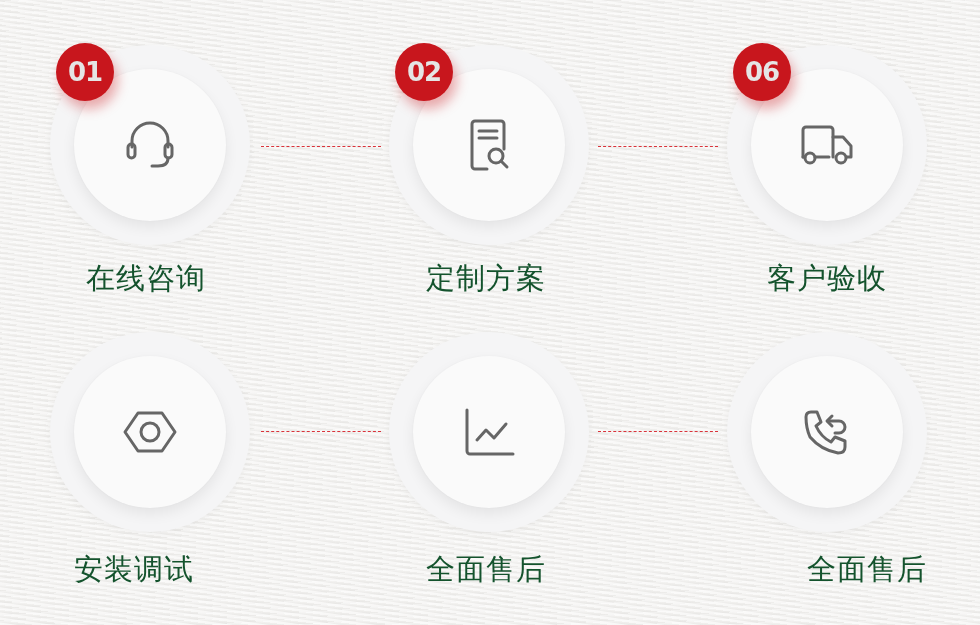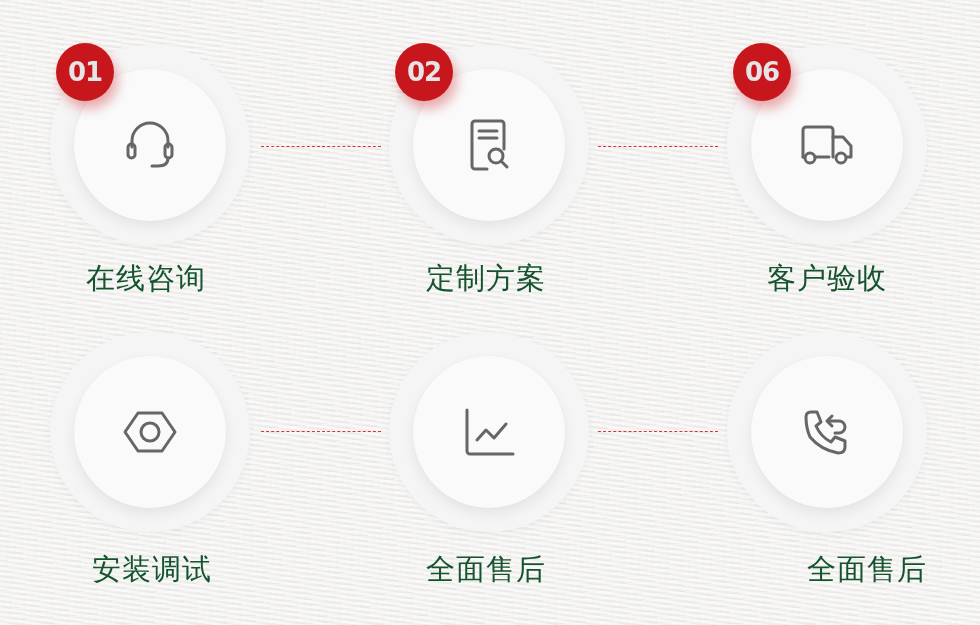--- a/index.html
+++ b/index.html
@@ -120,15 +120,15 @@
   <div class="outer"></div>
   <div class="inner">
     <svg viewBox="0 0 64 64" fill="none" stroke="#666" stroke-width="3" stroke-linecap="round" stroke-linejoin="round">
       <path d="M16 12 L22 12 L26 22 L21 26 Q26 37 36 42 L40 37 L50 41 L50 47 Q50 53 43 53 Q26 50 15 37 Q11 28 11 17 Q11 12 16 12 Z"></path>
       <path d="M37 16 L32 21 L37 26"></path>
       <path d="M33 21 H44 A6 6 0 0 1 44 33 H40"></path>
     </svg>
   </div>
 </div>
 
-<div class="label" style="left:32px; top:550px;">安装调试</div>
+<div class="label" style="left:14px; top:550px;">安装调试</div>
 <div class="label" style="left:366px; top:550px;">全面售后</div>
 <div class="label" style="left:747px; top:550px;">全面售后</div>
 
 </body></html>

